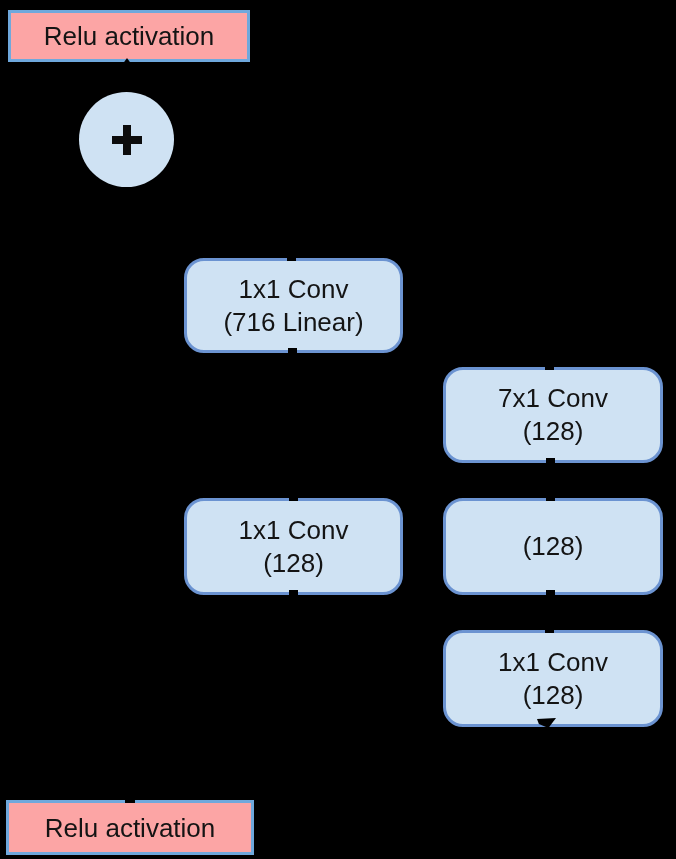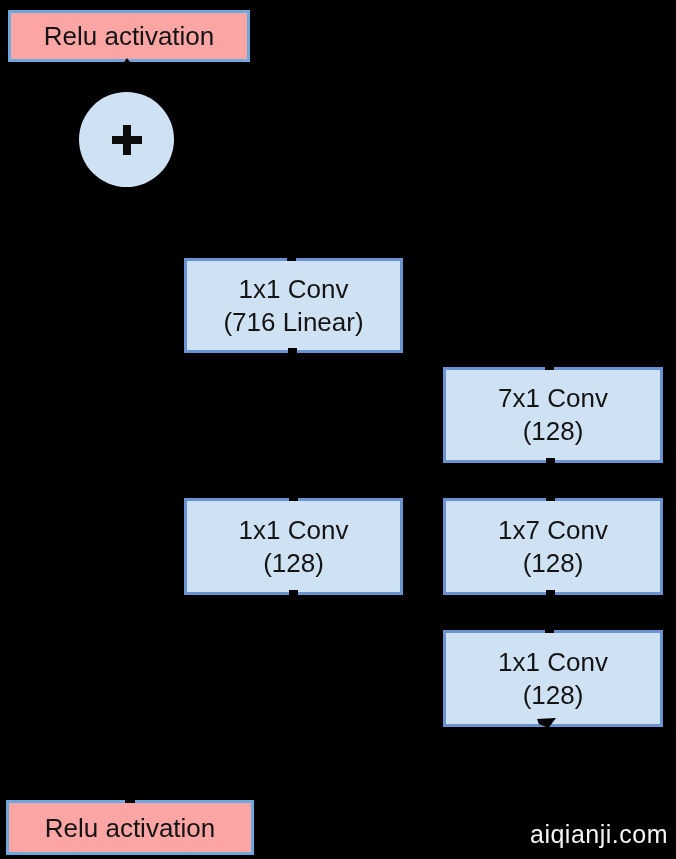--- a/index.html
+++ b/index.html
@@ -25,20 +25,21 @@
     text-align: center;
     color: #141414;
     border-style: solid;
     border-width: 3px;
   }
   .conv-box {
     background: #cfe2f3;
     border-color: #6b93d1;
     font-size: 26px;
     line-height: 33px;
+    border-radius: 20px;
   }
   .relu-box {
     background: #fca5a5;
     border-color: #6fa8dc;
     font-size: 26px;
     line-height: 30px;
   }
   #relu-top       { left: 8px;   top: 10px;  width: 242px; height: 52px; }
   #conv-896       { left: 184px; top: 258px; width: 219px; height: 95px; }
   #conv-7x1       { left: 443px; top: 367px; width: 220px; height: 96px; text-align: right; }
@@ -127,21 +128,20 @@
     <span>7x1 Conv</span>
     <span>(128)</span>
   </div>
 
   <div id="conv-1x1-mid" class="box conv-box">
     <span>1x1 Conv</span>
     <span>(128)</span>
   </div>
 
   <div id="conv-1x7" class="box conv-box">
-    <span>1x7 Conv</span>
     <span>(128)</span>
   </div>
 
   <div id="conv-1x1-right" class="box conv-box">
     <span>1x1 Conv</span>
     <span>(128)</span>
   </div>
 
   <div id="relu-bottom" class="box relu-box">
     <span>Relu activation</span>
@@ -153,15 +153,14 @@
   <span id="n-7x1-t" class="notch"></span>
   <span id="n-7x1-b" class="notch"></span>
   <span id="n-midl-t" class="notch"></span>
   <span id="n-midl-b" class="notch"></span>
   <span id="n-midr-t" class="notch"></span>
   <span id="n-midr-b" class="notch"></span>
   <span id="n-botr-t" class="notch"></span>
   <span id="n-botr-b" class="notch"></span>
   <span id="n-relu-bot-t" class="notch"></span>
 
-  <div class="watermark">aiqianji.com</div>
 
 </div>
 
 </body></html>

